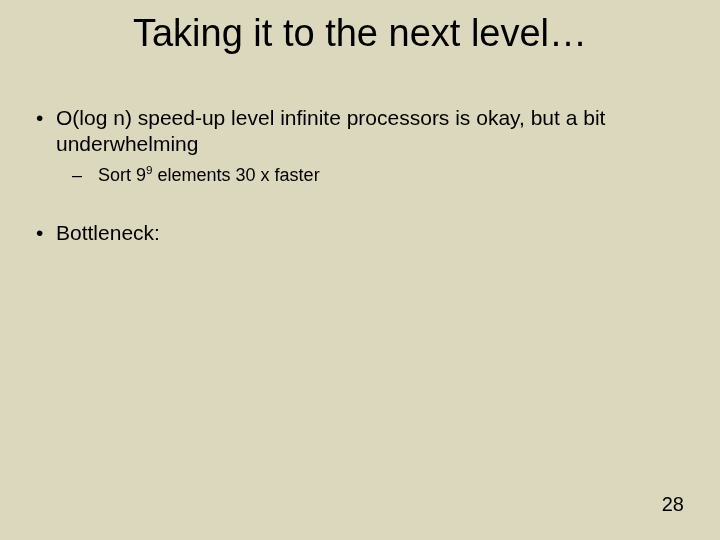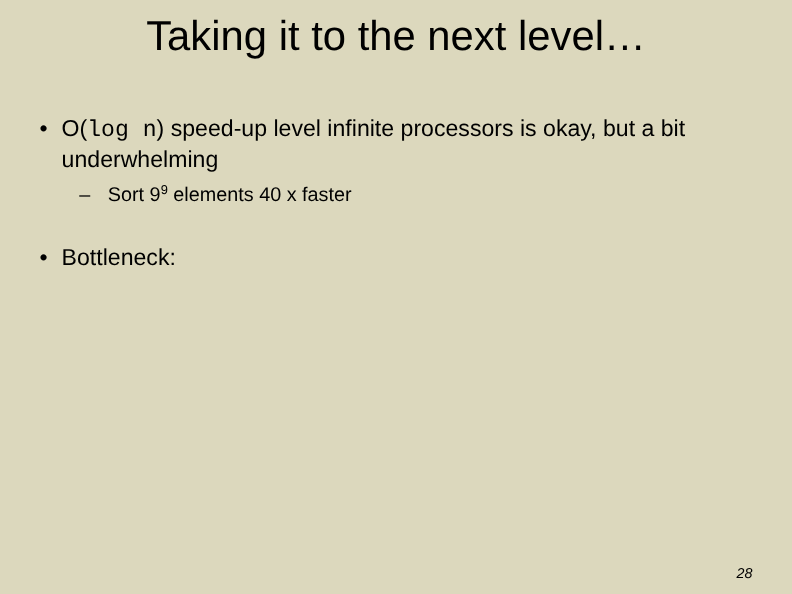--- a/index.html
+++ b/index.html
@@ -56,36 +56,35 @@
     display: flex;
   }
   .sub .dash {
     width: 26px;
     flex: 0 0 26px;
   }
   .sub .content {
     flex: 1;
   }
   .mono {
-    font-family: Liberation Mono, monospace;
+    font-family: Liberation Sans, sans-serif;
   }
   sup {
     font-size: 0.65em;
     vertical-align: super;
     line-height: 0;
   }
   .second-bullet {
     margin-top: 34px;
   }
   .page-num {
     position: absolute;
-    bottom: 12px;
+    bottom: 24px;
     right: 36px;
-    font-size: 13px;
-    font-style: italic;
+    font-size: 20px;
   }
 </style>
 </head>
 <body>
 
 <div class="slide">
 
   <div class="title">Taking it to the next level…</div>
 
   <div class="body">
@@ -93,21 +92,21 @@
     <div class="bullet1">
       <div class="dot">•</div>
       <div class="content">
         <span>O(</span><span class="mono">log n</span><span>) speed-up level infinite processors is okay, but a bit underwhelming</span>
       </div>
     </div>
 
     <div class="sub">
       <div class="dash">–</div>
       <div class="content">
-        <span>Sort 9</span><sup>9</sup><span> elements 40 x faster</span>
+        <span>Sort 9</span><sup>9</sup><span> elements 30 x faster</span>
       </div>
     </div>
 
     <div class="bullet1 second-bullet">
       <div class="dot">•</div>
       <div class="content">Bottleneck:</div>
     </div>
 
   </div>
 

